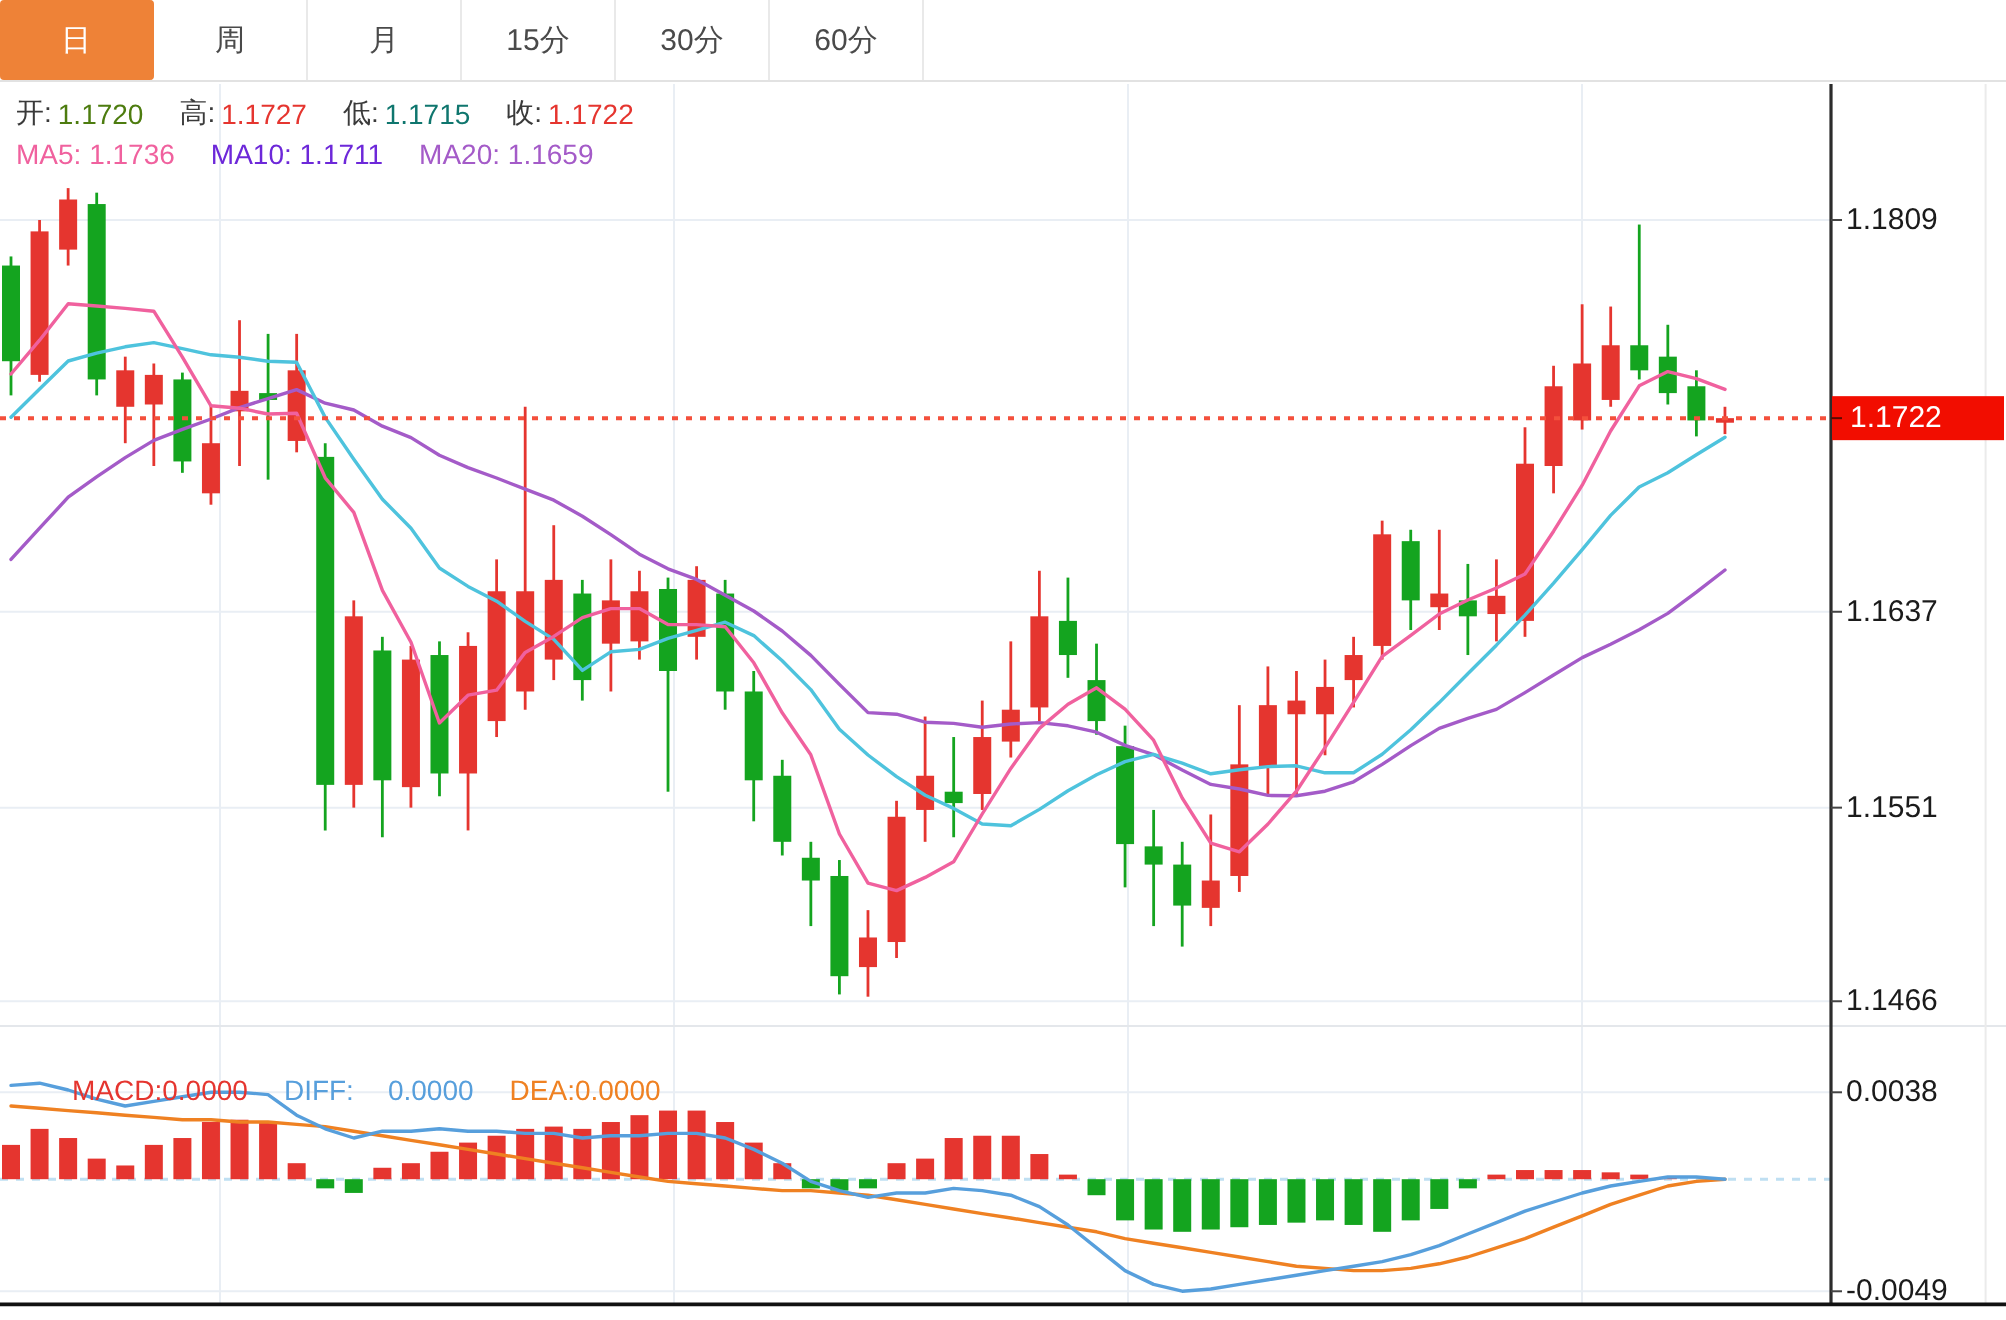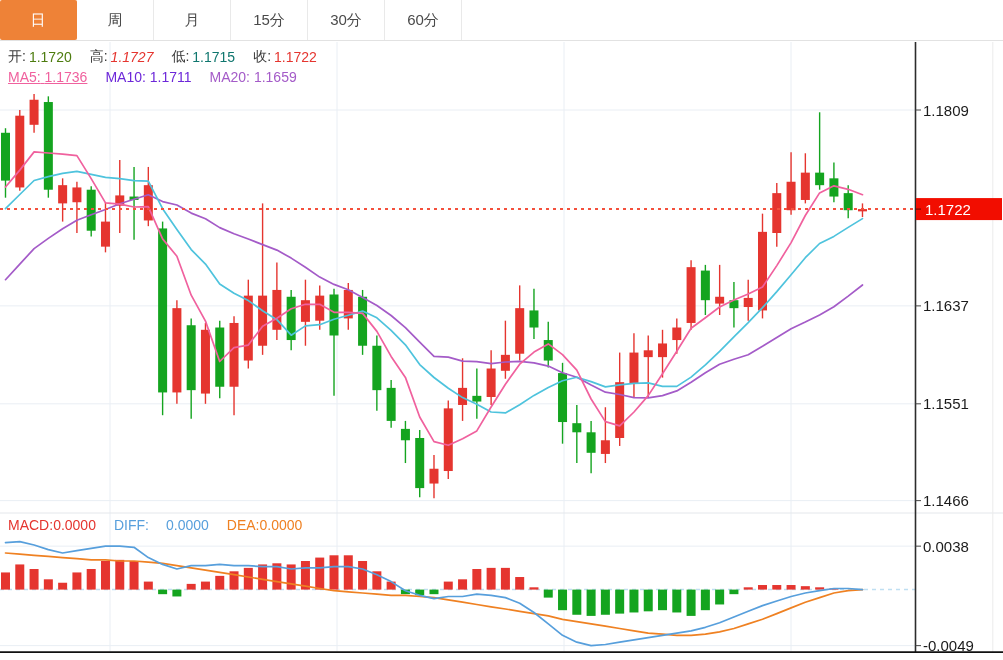--- a/index.html
+++ b/index.html
@@ -11,21 +11,21 @@
   .tab{width:77px;height:40px;box-sizing:border-box;border-right:1px solid #e9e9e9;
        display:flex;align-items:center;justify-content:center;font-size:15px;color:#4a4a4a;
        cursor:pointer;background:#fff;}
   .tab.active{background:#ee8237;color:#fff;border-radius:2px;border-right-color:#ee8237;}
   .legend{position:absolute;left:8px;display:flex;align-items:center;font-size:14px;z-index:4;
           white-space:nowrap;}
   .legend .pair{margin-right:18px;display:flex;align-items:center;}
   .legend .lab{color:#3a3a3a;margin-right:3px;}
   .legend-ohlc{top:48px;}
   .legend-ma{top:69px;}
-  .legend-macd{top:517px;}
+  .legend-macd{top:537px;margin-left:28px;}
 </style>
 </head>
 <body>
 
 <div class="app">
   <div class="tabbar" id="tabbar">
       <div class="tab active" style="background: rgb(238, 130, 55);">日</div>
       <div class="tab">周</div>
       <div class="tab">月</div>
       <div class="tab">15分</div>
@@ -389,34 +389,34 @@
       </g>
     </svg>
 
   <div class="legend legend-ohlc">
     <span class="pair">
         <span class="lab">开:</span>
         <span class="val" style="color: #4d7c0f;">1.1720</span>
       </span>
     <span class="pair">
         <span class="lab">高:</span>
-        <span class="val" style="color: rgb(229, 53, 47); font-style: italic;">1.1727</span>
+        <span class="val" style="color: rgb(229, 53, 47);">1.1727</span>
       </span>
     <span class="pair">
         <span class="lab">低:</span>
         <span class="val" style="color: #0f766e;">1.1715</span>
       </span>
     <span class="pair">
         <span class="lab">收:</span>
         <span class="val" style="color: rgb(229, 53, 47);">1.1722</span>
       </span>
   </div>
 
   <div class="legend legend-ma">
-    <span class="pair" style="color: rgb(240, 97, 158); text-decoration: underline;"><span>MA5:</span>&nbsp;<span>1.1736</span></span>
+    <span class="pair" style="color: rgb(240, 97, 158);"><span>MA5:</span>&nbsp;<span>1.1736</span></span>
     <span class="pair" style="color: #6d28d9;"><span>MA10:</span>&nbsp;<span>1.1711</span></span>
     <span class="pair" style="color: rgb(164, 91, 200);"><span>MA20:</span>&nbsp;<span>1.1659</span></span>
   </div>
 
   <div class="legend legend-macd">
     <span class="pair" style="color: rgb(229, 53, 47);">
         <span>MACD:</span>
         <span>0.0000</span>
       </span>
     <span class="pair" style="color: rgb(87, 159, 220); gap: 17px;">

